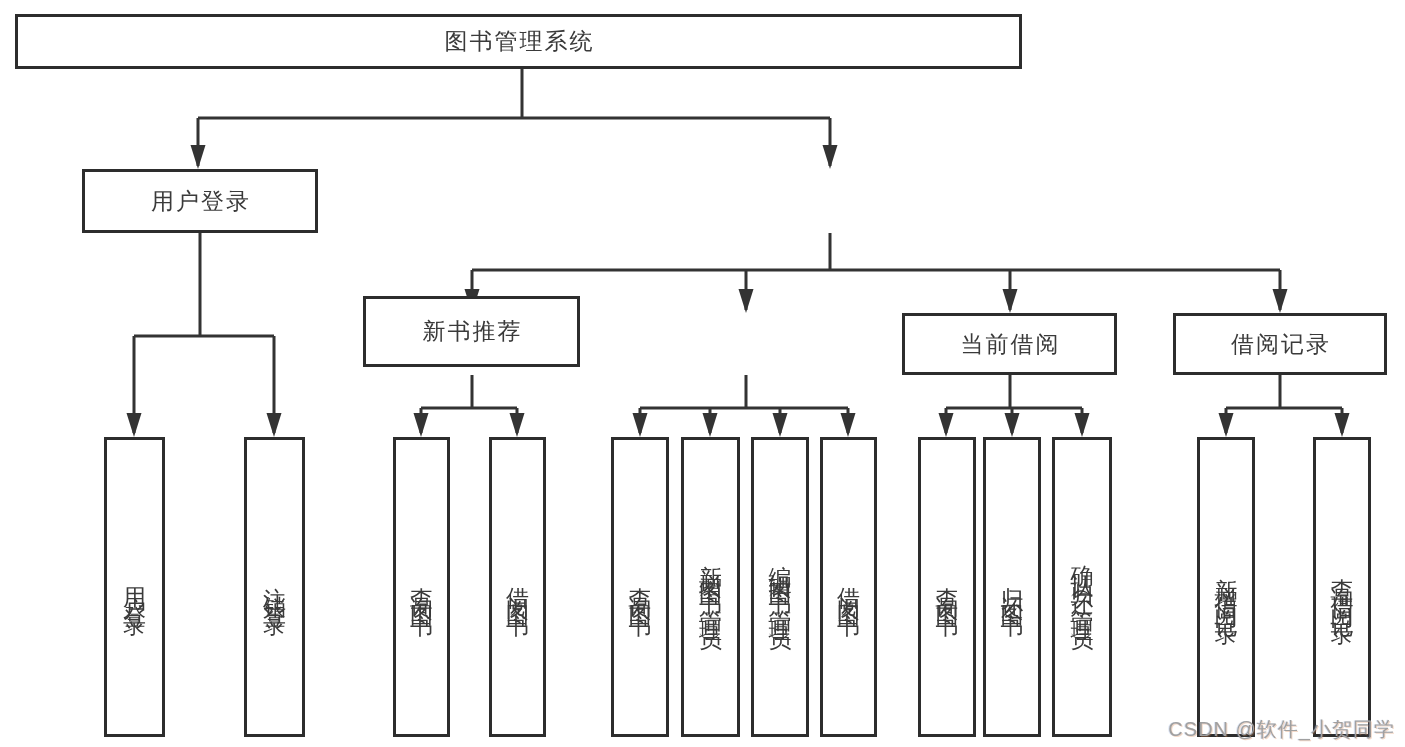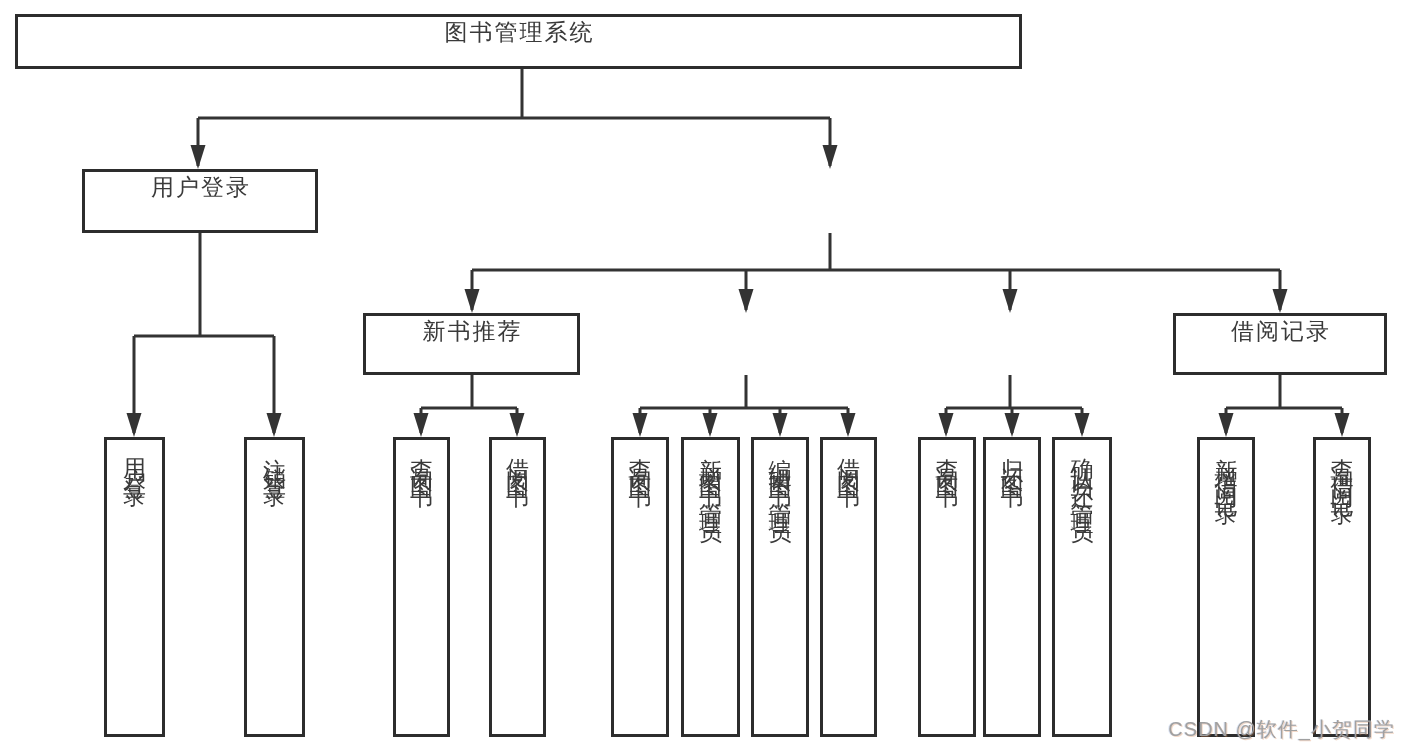--- a/index.html
+++ b/index.html
@@ -35,20 +35,21 @@
   svg.connectors polygon {
     fill: var(--line);
     stroke: none;
   }
   .node {
     position: absolute;
     box-sizing: border-box;
     border: 3px solid var(--border);
     background: #ffffff;
     display: flex;
+    align-items: center;
     justify-content: center;
     color: var(--text);
   }
   .node.h span {
     font-size: 23px;
     letter-spacing: 2px;
     white-space: nowrap;
     transform: translateX(1px);
   }
   .node.v span {
@@ -114,22 +115,25 @@
   </svg>
 
   <div class="node h" style="left:15px;top:14px;width:1007px;height:55px">
     <span>图书管理系统</span>
   </div>
 
   <div class="node h" style="left:82px;top:169px;width:236px;height:64px">
     <span>用户登录</span>
   </div>
 
-  <div class="node h" style="left:363px;top:313px;width:217px;height:62px">
+  <div class="node h" style="left:363px;top:296px;width:217px;height:71px">
     <span>新书推荐</span>
+  </div>
+  <div class="node h" style="left:902px;top:313px;width:215px;height:62px">
+    <span>当前借阅</span>
   </div>
   <div class="node h" style="left:1173px;top:313px;width:214px;height:62px">
     <span>借阅记录</span>
   </div>
 
   <div class="node v" style="left:104px;top:437px;width:61px;height:300px">
     <span>用户登录</span>
   </div>
   <div class="node v" style="left:244px;top:437px;width:61px;height:300px">
     <span>注销登录</span>

